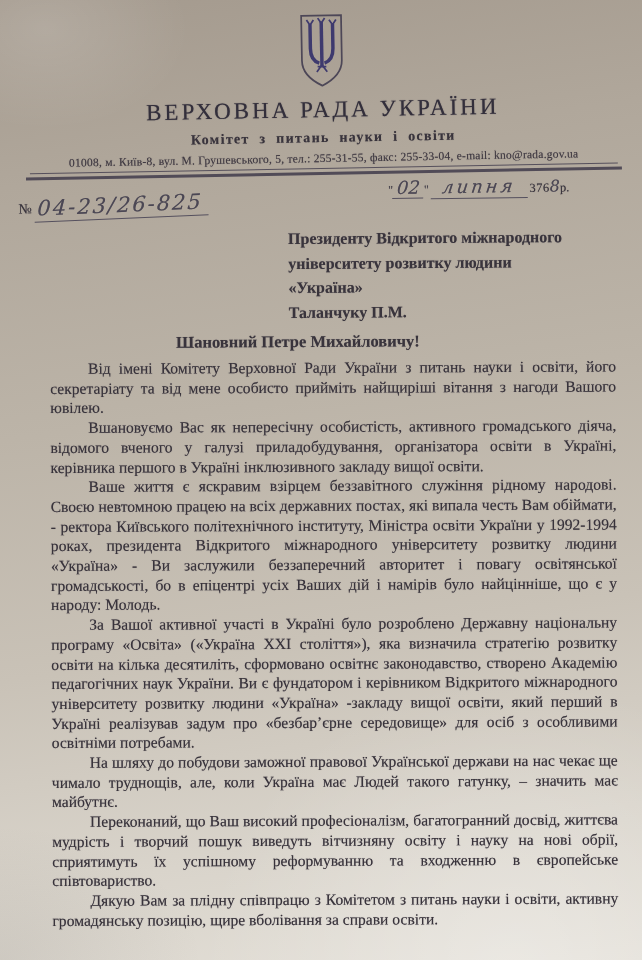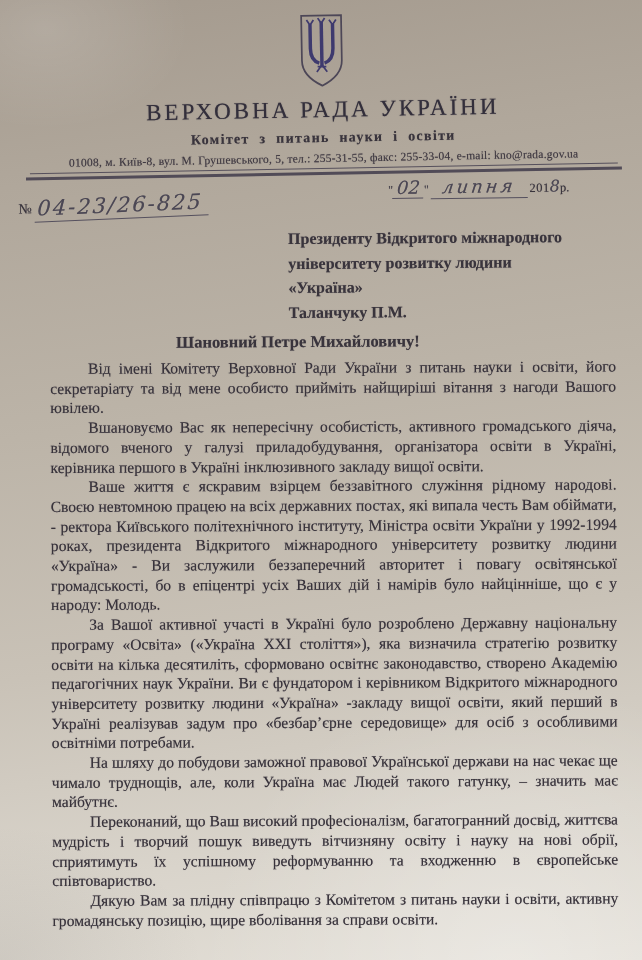--- a/index.html
+++ b/index.html
@@ -107,21 +107,21 @@
     <div class="rule2"></div>
   </div>
 
   <div class="ref-row ink">
     <div class="ref-number">
       <span class="no-sign">№</span>
       <span class="hand">04-23/26-825</span>
     </div>
     <div class="date-group">
       <span class="q">"</span><span class="hand date-day">02</span><span class="q">"</span>
-      <span class="hand date-month">липня</span><span class="date-year">201</span><span class="hand date-year-hand">8</span><span class="date-suffix">р.</span>
+      <span class="hand date-month">липня</span><span class="date-year">376</span><span class="hand date-year-hand">8</span><span class="date-suffix">р.</span>
     </div>
   </div>
 
   <div class="recipient ink">
       <div class="recipient-line">Президенту Відкритого міжнародного</div>
       <div class="recipient-line">університету розвитку людини</div>
       <div class="recipient-line">«Україна»</div>
       <div class="recipient-line">Таланчуку П.М.</div>
     </div>
 

